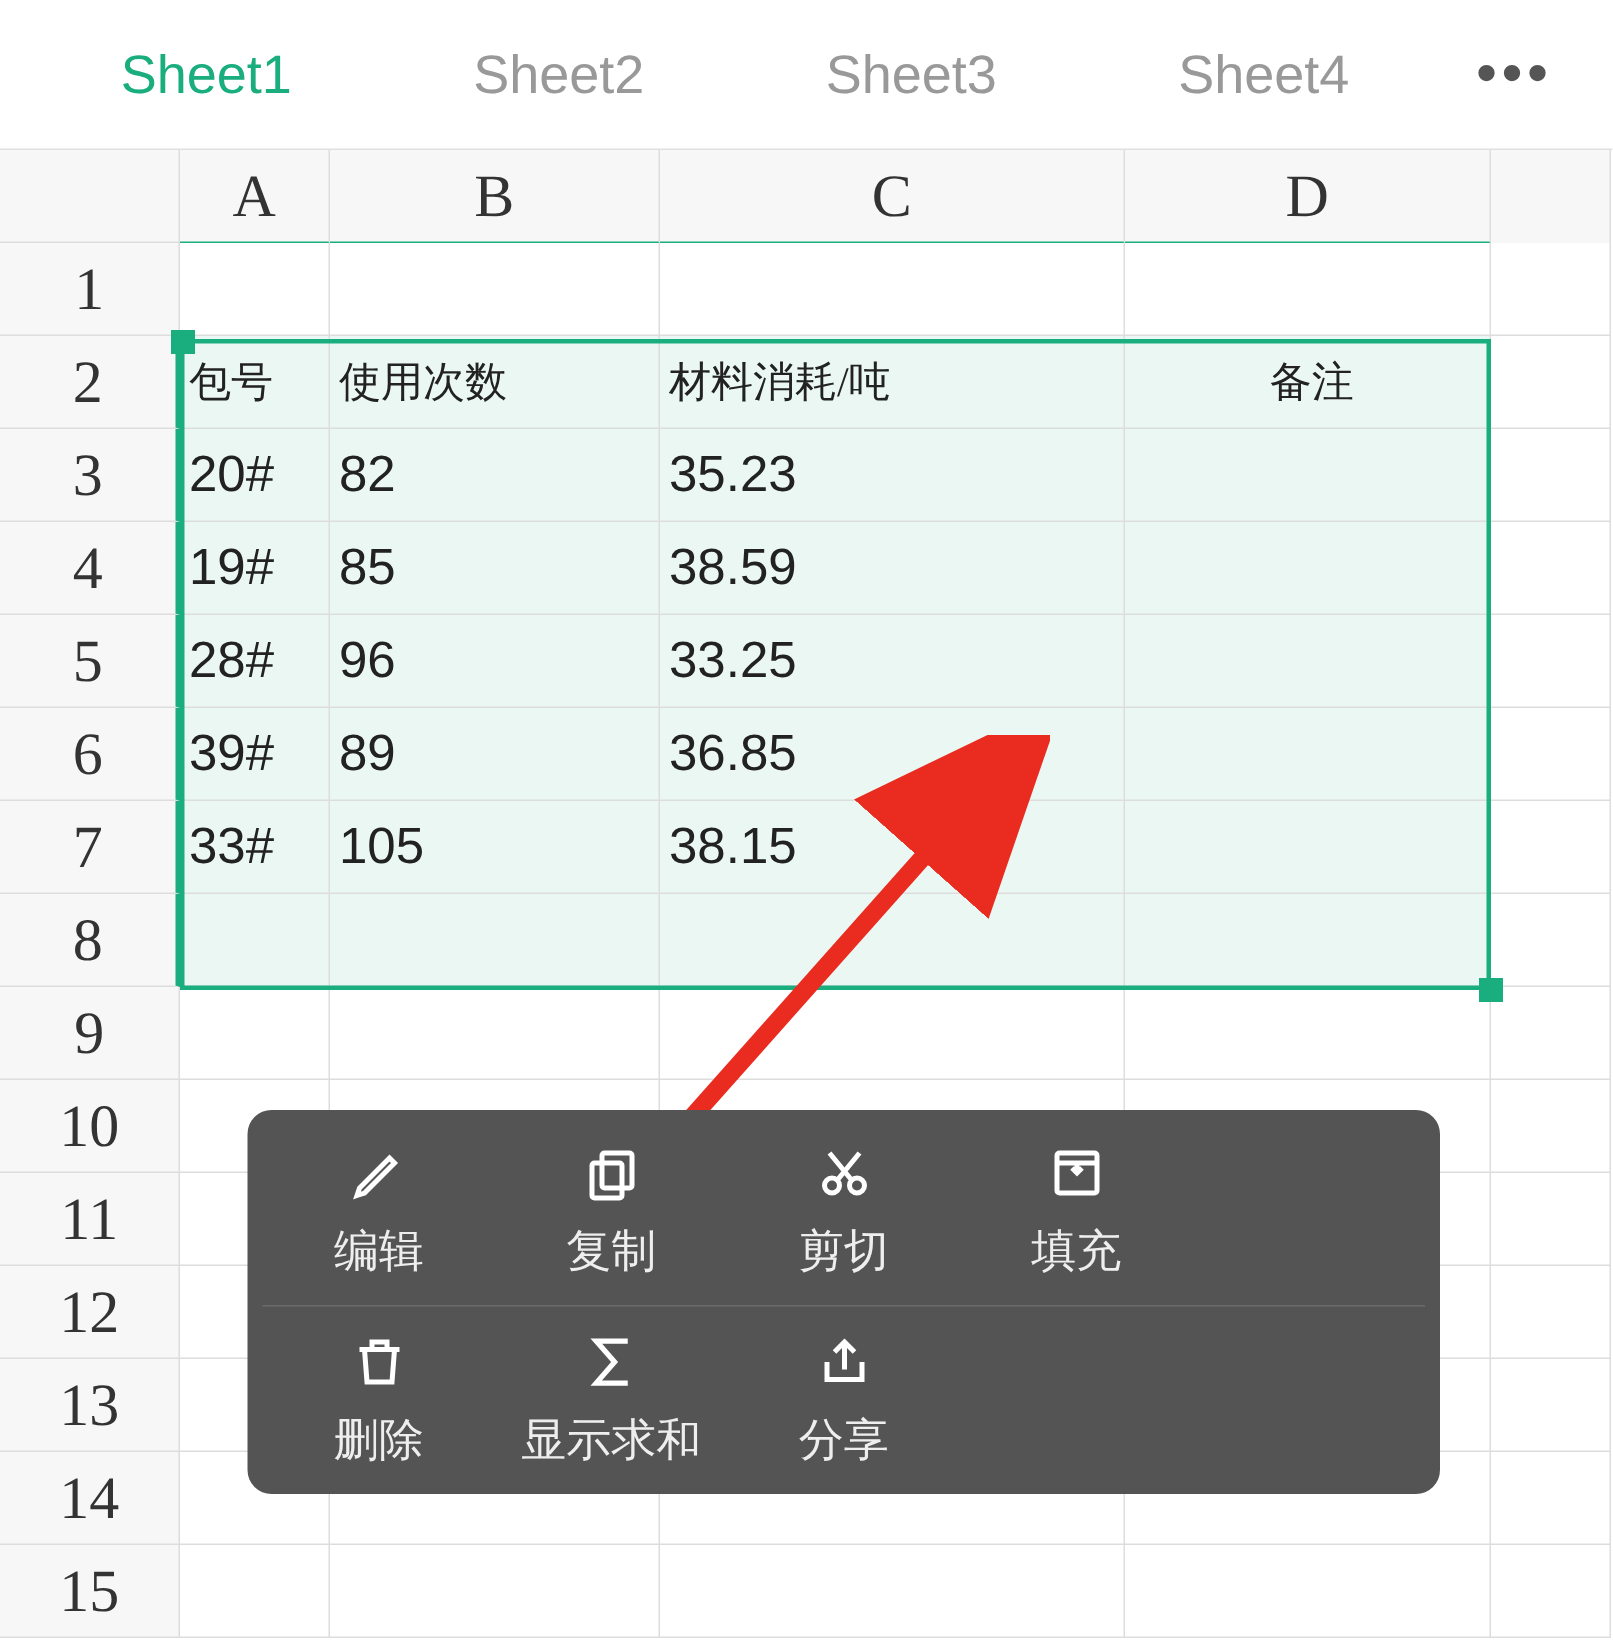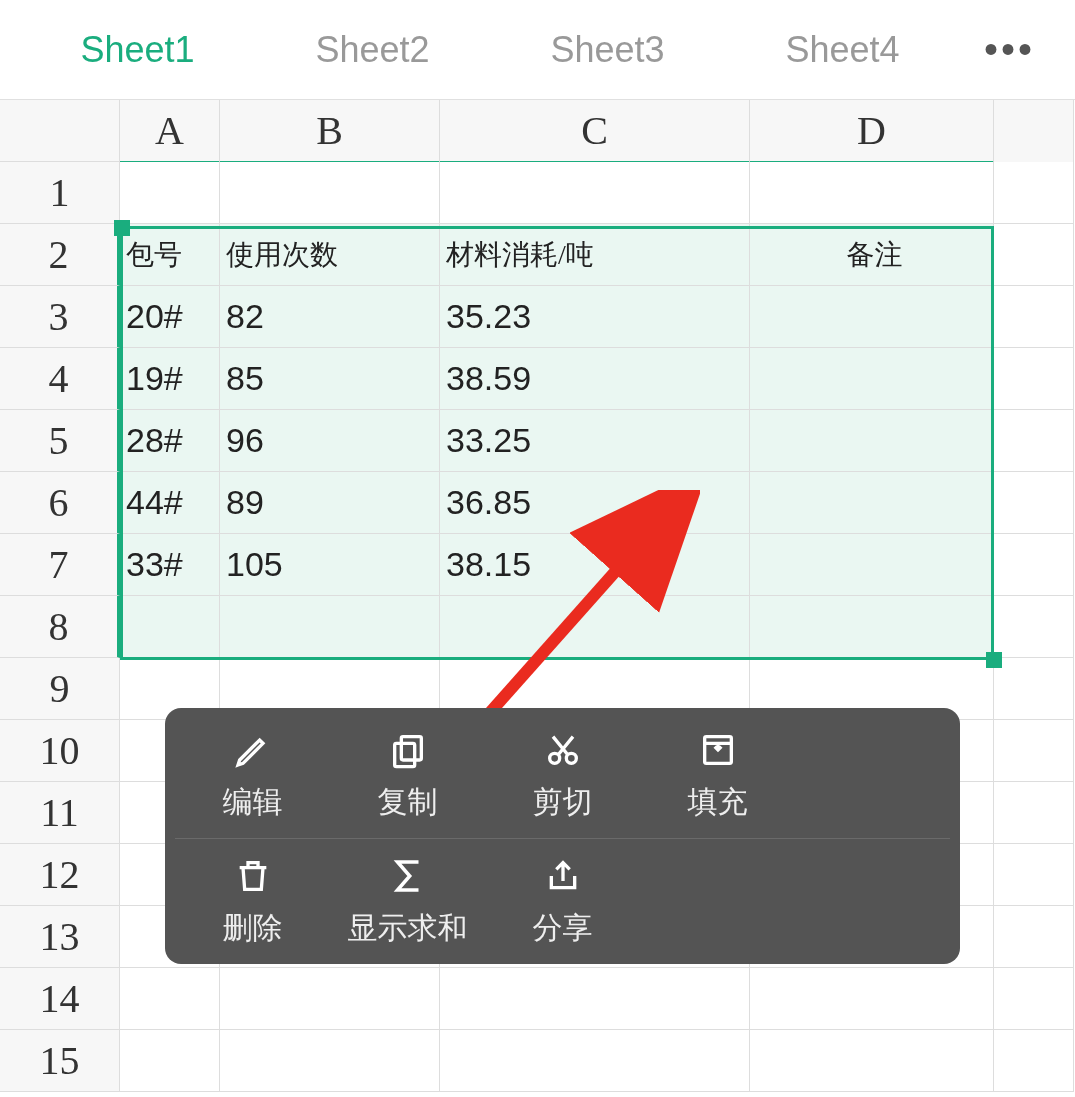--- a/index.html
+++ b/index.html
@@ -83,21 +83,21 @@
     }
     .handle {
       position: absolute;
       width: 16px; height: 16px;
       background: #1aad7e;
     }
     
     .context-menu {
       position: absolute;
       left: 165px;
-      top: 708px;
+      top: 740px;
       width: 795px;
       background: #545454;
       border-radius: 16px;
       padding: 20px 10px 15px;
       color: #fff;
     }
     .menu-row {
       display: flex;
       justify-content: flex-start;
     }
@@ -164,21 +164,21 @@
       <div class="cell sel">38.59</div>
       <div class="cell sel"></div>
       <div class="cell"></div>
       <div class="row-header sel">5</div>
       <div class="cell sel">28#</div>
       <div class="cell sel">96</div>
       <div class="cell sel">33.25</div>
       <div class="cell sel"></div>
       <div class="cell"></div>
       <div class="row-header sel">6</div>
-      <div class="cell sel">44#</div>
+      <div class="cell sel">39#</div>
       <div class="cell sel">89</div>
       <div class="cell sel">36.85</div>
       <div class="cell sel"></div>
       <div class="cell"></div>
       <div class="row-header sel">7</div>
       <div class="cell sel">33#</div>
       <div class="cell sel">105</div>
       <div class="cell sel">38.15</div>
       <div class="cell sel"></div>
       <div class="cell"></div>

